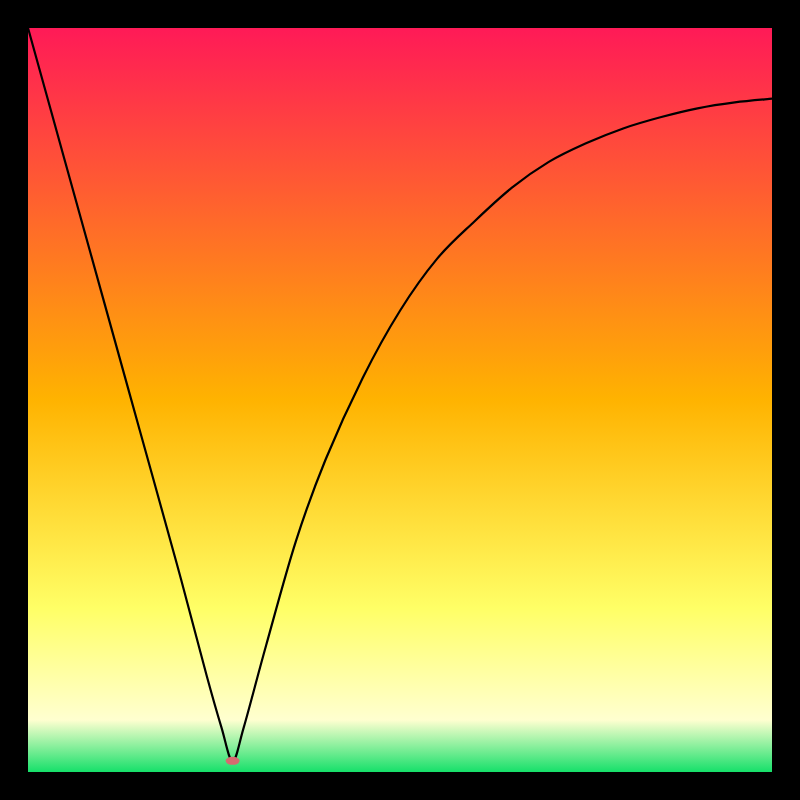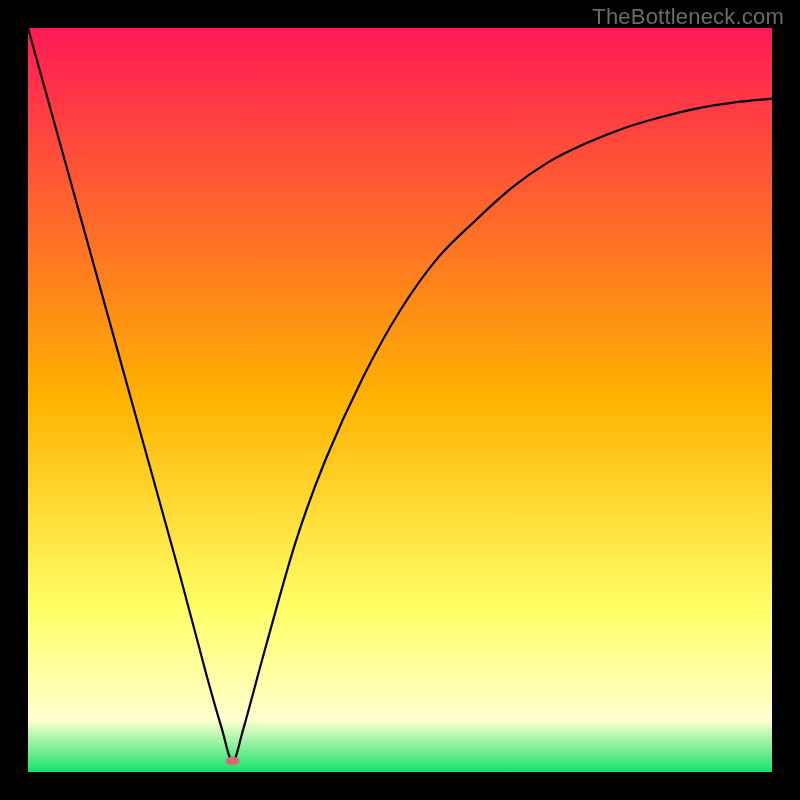--- a/index.html
+++ b/index.html
@@ -35,21 +35,20 @@
     height: 744px;
   }
   svg {
     display: block;
   }
 </style>
 </head>
 <body>
 
 <div class="frame">
-  <div class="watermark">TheBottleneck.com</div>
 
   <div class="plot-wrapper">
     <svg id="chart-svg" width="744" height="744" viewBox="0 0 744 744" preserveAspectRatio="none">
       <defs>
         <linearGradient id="bg-grad" x1="0" y1="0" x2="0" y2="1">
             <stop offset="0.0%" stop-color="#ff1a57"></stop>
             <stop offset="50.0%" stop-color="#ffb300"></stop>
             <stop offset="78.0%" stop-color="#ffff66"></stop>
             <stop offset="93.0%" stop-color="#ffffd0"></stop>
             <stop offset="100.0%" stop-color="#16e06a"></stop>

